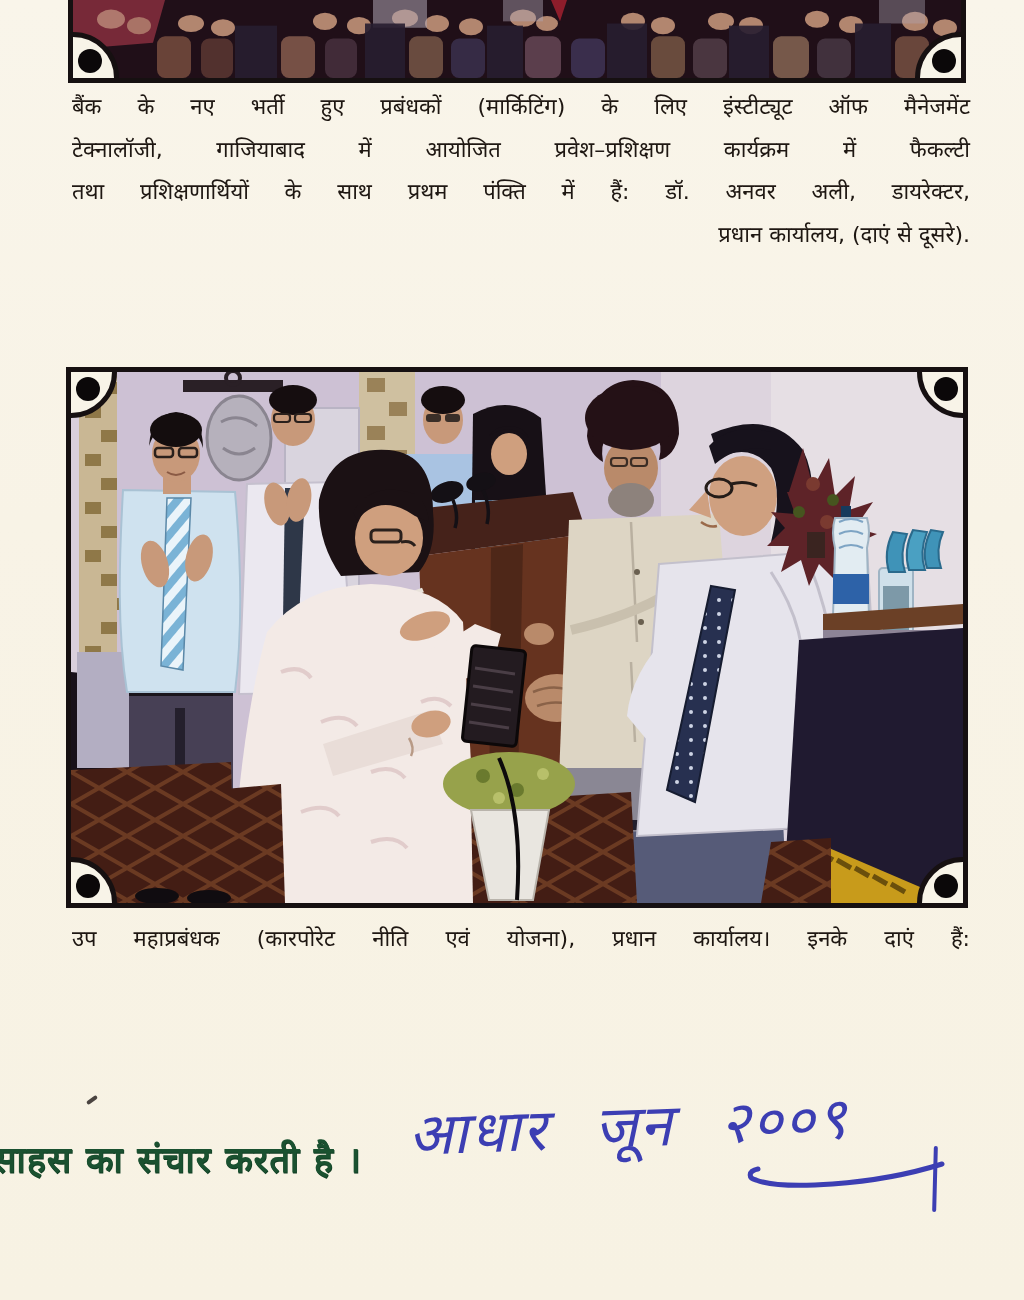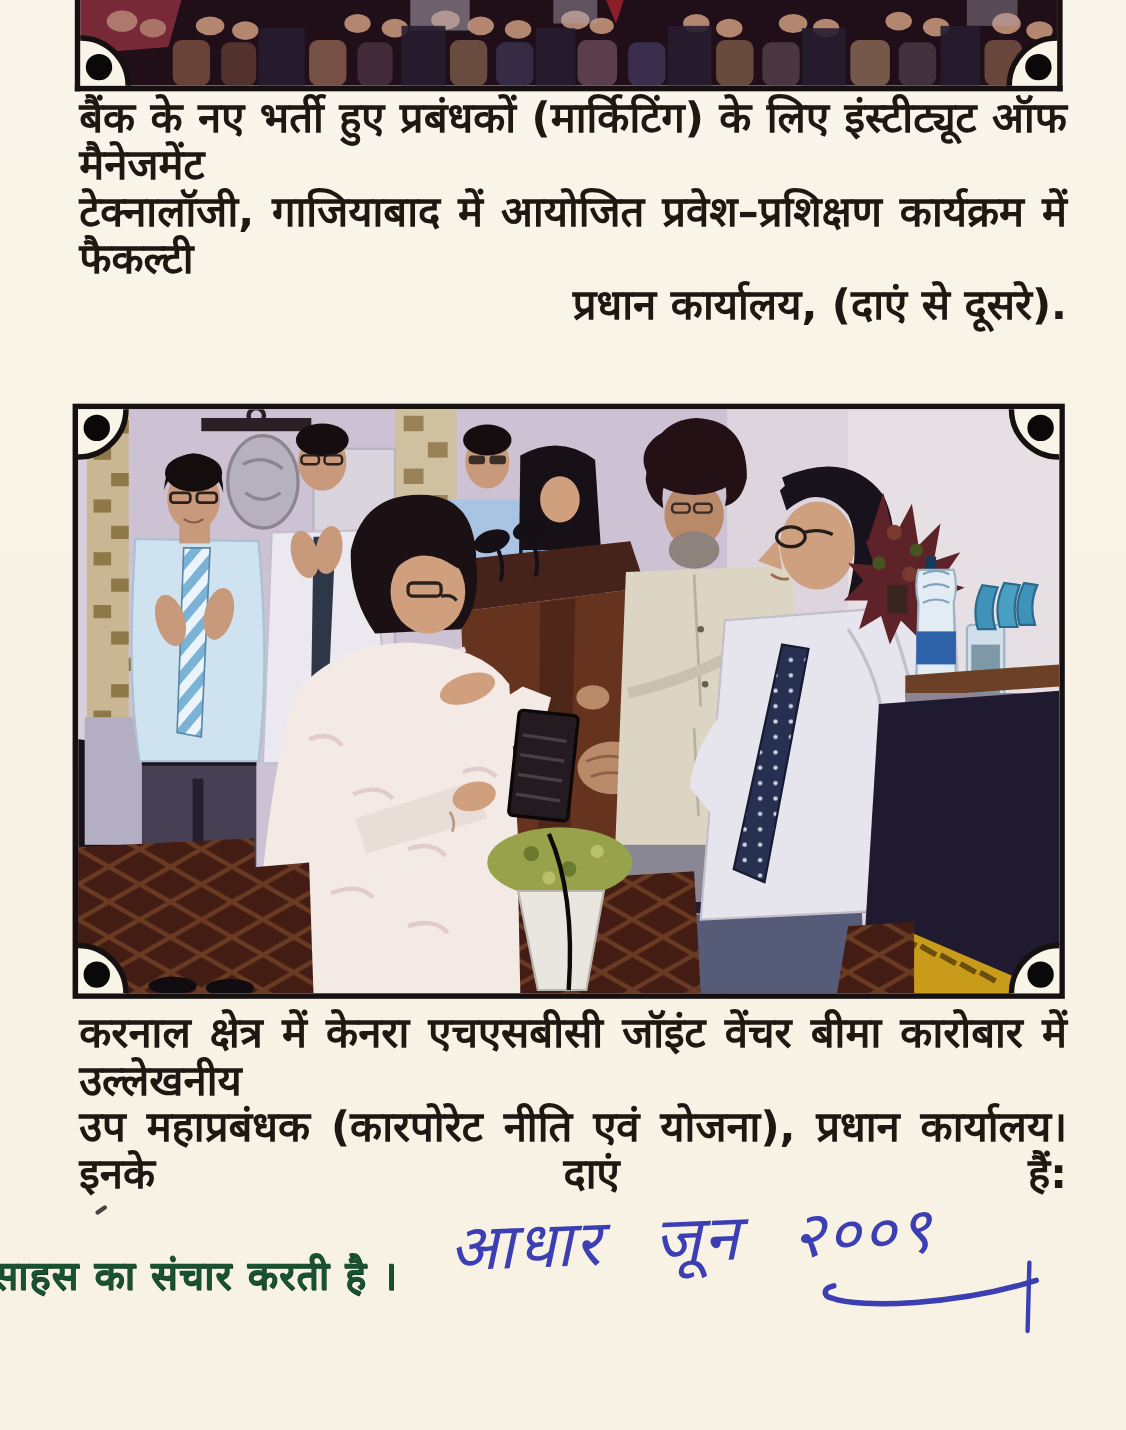--- a/index.html
+++ b/index.html
@@ -33,21 +33,21 @@
   .notch.bl{left:-46px;bottom:-46px;}
   .notch.br{right:-46px;bottom:-46px;}
   .cdot{position:absolute;width:24px;height:24px;border-radius:50%;background:#0b0809;}
   .cdot.tl{left:5px;top:5px;}
   .cdot.tr{right:5px;top:5px;}
   .cdot.bl{left:5px;bottom:5px;}
   .cdot.br{right:5px;bottom:5px;}
 
   
   .caption{position:absolute;width:898px;color:var(--ink-black);
-    font-weight:bold;font-size:38px;line-height:42.5px;letter-spacing:0;}
+    font-weight:normal;font-size:22px;line-height:42.5px;letter-spacing:0;}
   .caption-top{left:72px;top:86px;}
   .caption-bottom{left:72px;top:918px;}
   .cap-line{text-align:justify;text-align-last:justify;white-space:normal;}
   .cap-last{text-align:right;}
 
   
   .handwriting{position:absolute;left:408px;top:1082px;width:575px;
     color:var(--ink-blue);font-size:58px;font-style:italic;font-weight:normal;
     transform:rotate(-2.2deg);word-spacing:26px;letter-spacing:2px;white-space:nowrap;}
   .hw-underline{position:absolute;left:742px;top:1156px;width:210px;height:40px;}
@@ -129,20 +129,21 @@
     </svg>
     <div class="notch bl"></div>
     <div class="notch br"></div>
     <div class="cdot bl"></div>
     <div class="cdot br"></div>
   </div>
 
   <div class="caption caption-top">
     <div class="cap-line">बैंक के नए भर्ती हुए प्रबंधकों (मार्किटिंग) के लिए इंस्टीट्यूट ऑफ मैनेजमेंट</div>
     <div class="cap-line">टेक्नालॉजी, गाजियाबाद में आयोजित प्रवेश–प्रशिक्षण कार्यक्रम में फैकल्टी</div>
+    <div class="cap-line">तथा प्रशिक्षणार्थियों के साथ प्रथम पंक्ति में हैं: डॉ. अनवर अली, डायरेक्टर,</div>
     <div class="cap-last">प्रधान कार्यालय, (दाएं से दूसरे).</div>
   </div>
 
   <div class="photo photo-main">
     <svg viewBox="0 0 892 531" preserveAspectRatio="none">
       <defs>
         <pattern id="tieStripes" width="16" height="16" patternUnits="userSpaceOnUse" patternTransform="rotate(40)">
           <rect width="8" height="16" fill="#7ab3d6"></rect>
             <rect x="8" width="8" height="16" fill="#eaf4fa"></rect>
         </pattern>
@@ -378,21 +379,20 @@
     <div class="notch tr"></div>
     <div class="notch bl"></div>
     <div class="notch br"></div>
     <div class="cdot tl"></div>
     <div class="cdot tr"></div>
     <div class="cdot bl"></div>
     <div class="cdot br"></div>
   </div>
 
   <div class="caption caption-bottom">
-    <div class="cap-line">करनाल क्षेत्र में केनरा एचएसबीसी जॉइंट वेंचर बीमा कारोबार में उल्लेखनीय</div>
     <div class="cap-line">उप महाप्रबंधक (कारपोरेट नीति एवं योजना), प्रधान कार्यालय। इनके दाएं हैं:</div>
   </div>
 
   <div class="pen-mark"></div>
   <div class="handwriting">आधार जून २००९</div>
   <svg class="hw-underline" viewBox="0 0 210 40">
     <path d="M14,24 c-8,-2 -8,-9 2,-11 M14,24 C40,34 130,30 200,8" fill="none" stroke="#3c3eb3" stroke-width="5" stroke-linecap="round"></path>
   </svg>
   <div class="hw-stroke"></div>
 

